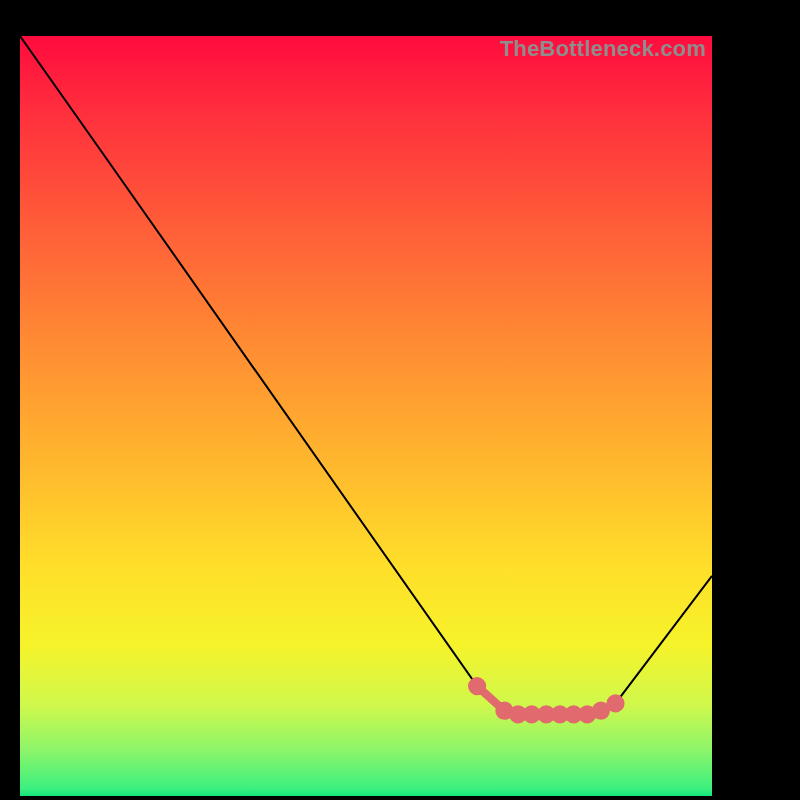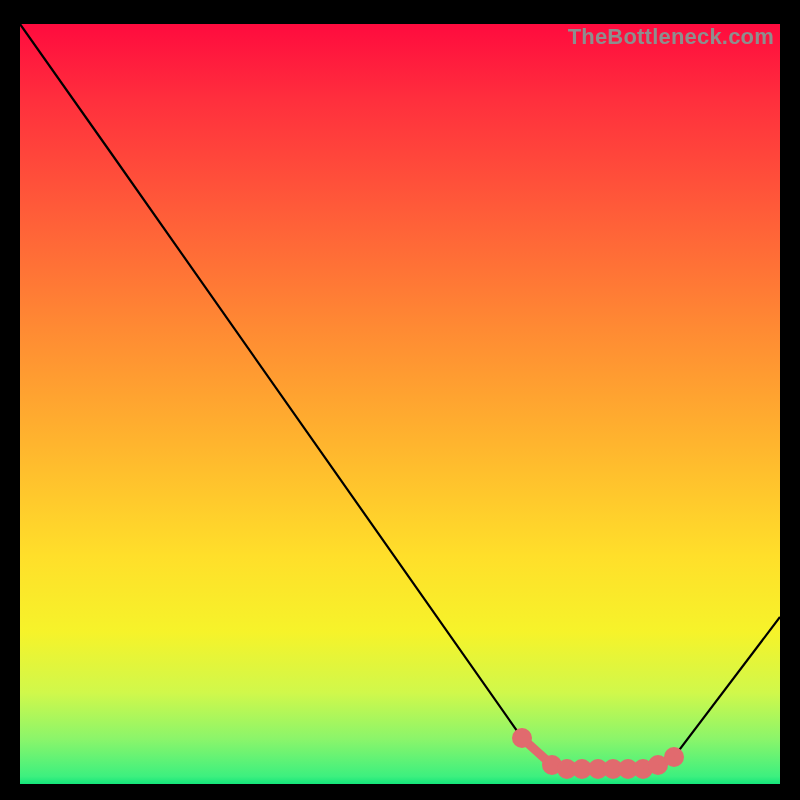--- a/index.html
+++ b/index.html
@@ -13,22 +13,22 @@
   }
   .stage {
     position: relative;
     width: 800px;
     height: 800px;
     background: #000;
   }
   .plot {
     position: absolute;
     left: 20px;
-    top: 24px;
-    width: 760px;
+    top: 36px;
+    width: 692px;
     height: 760px;
     border-radius: 9px;
   }
   .gradient-bg {
     position: absolute;
     inset: 0;
     background: linear-gradient(
       to bottom,
       #ff0b3e 0%,
       #ff2f3d 10%,

